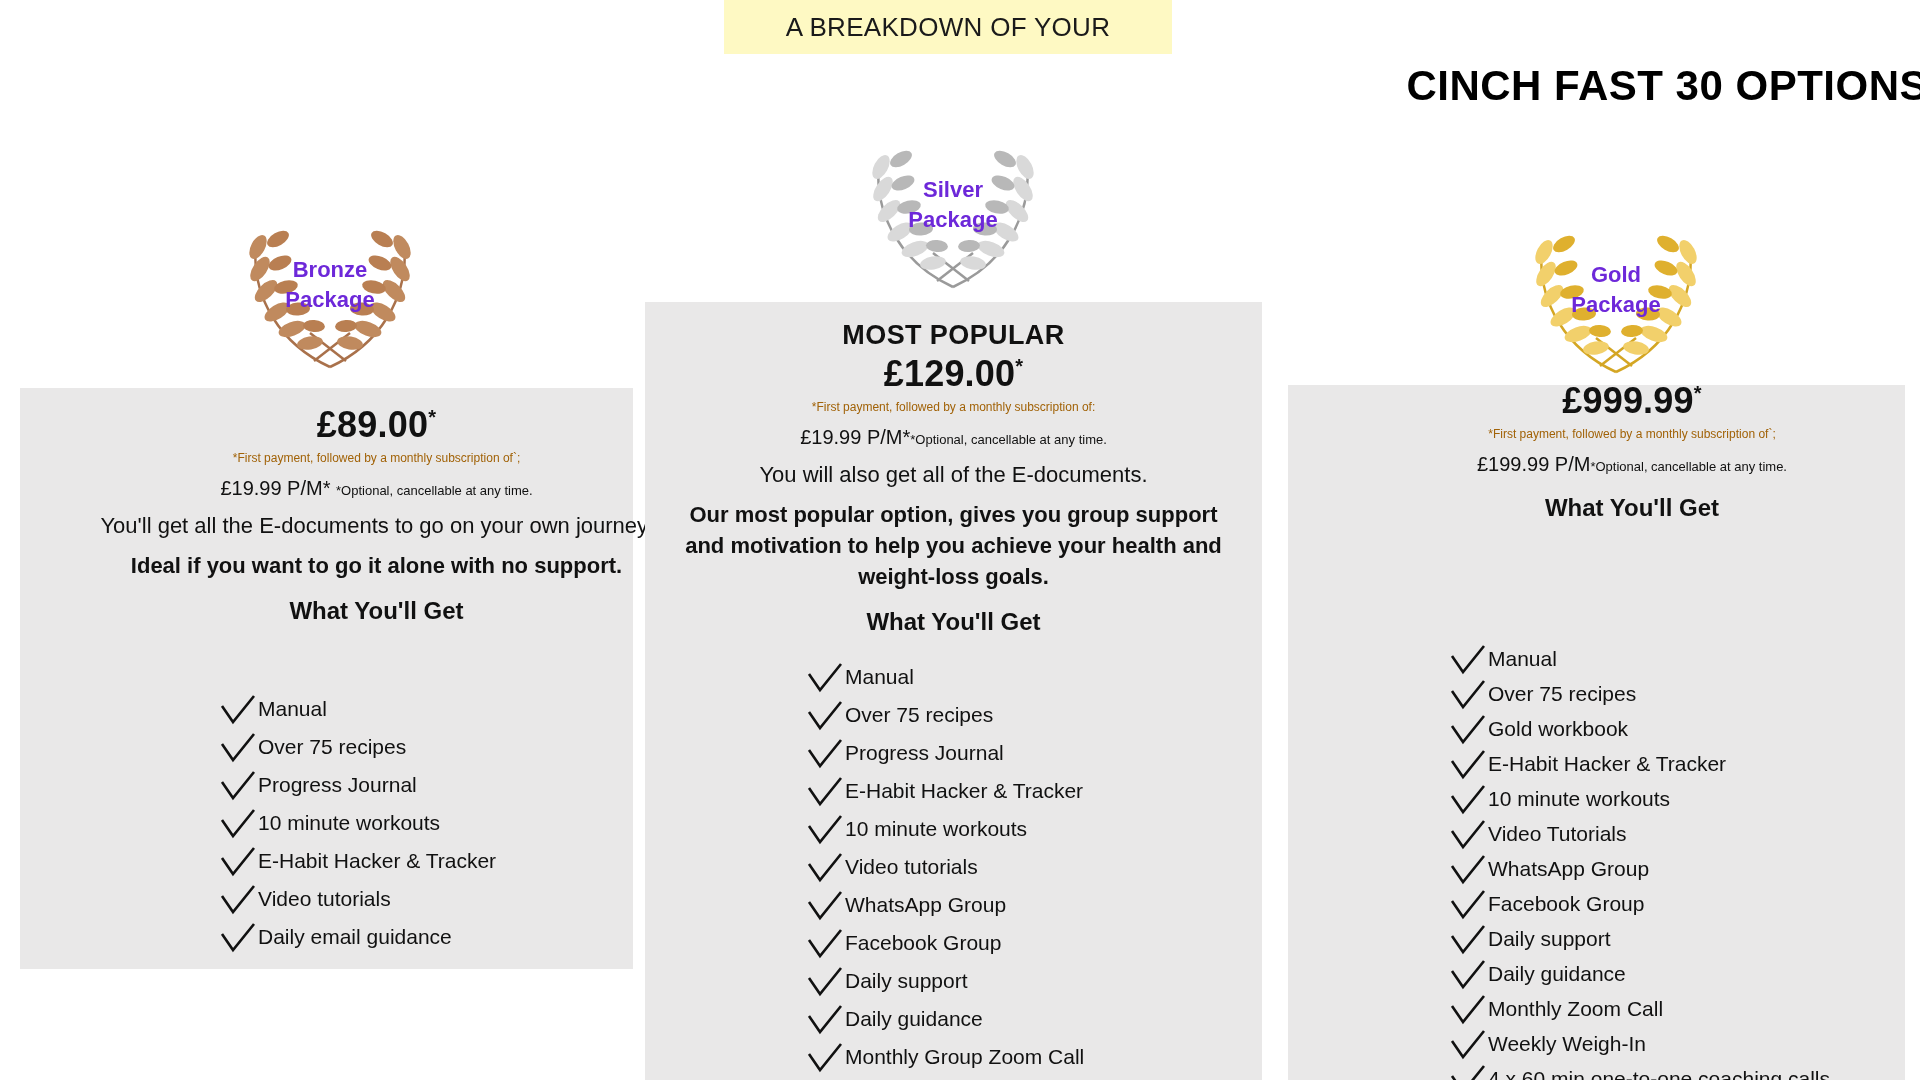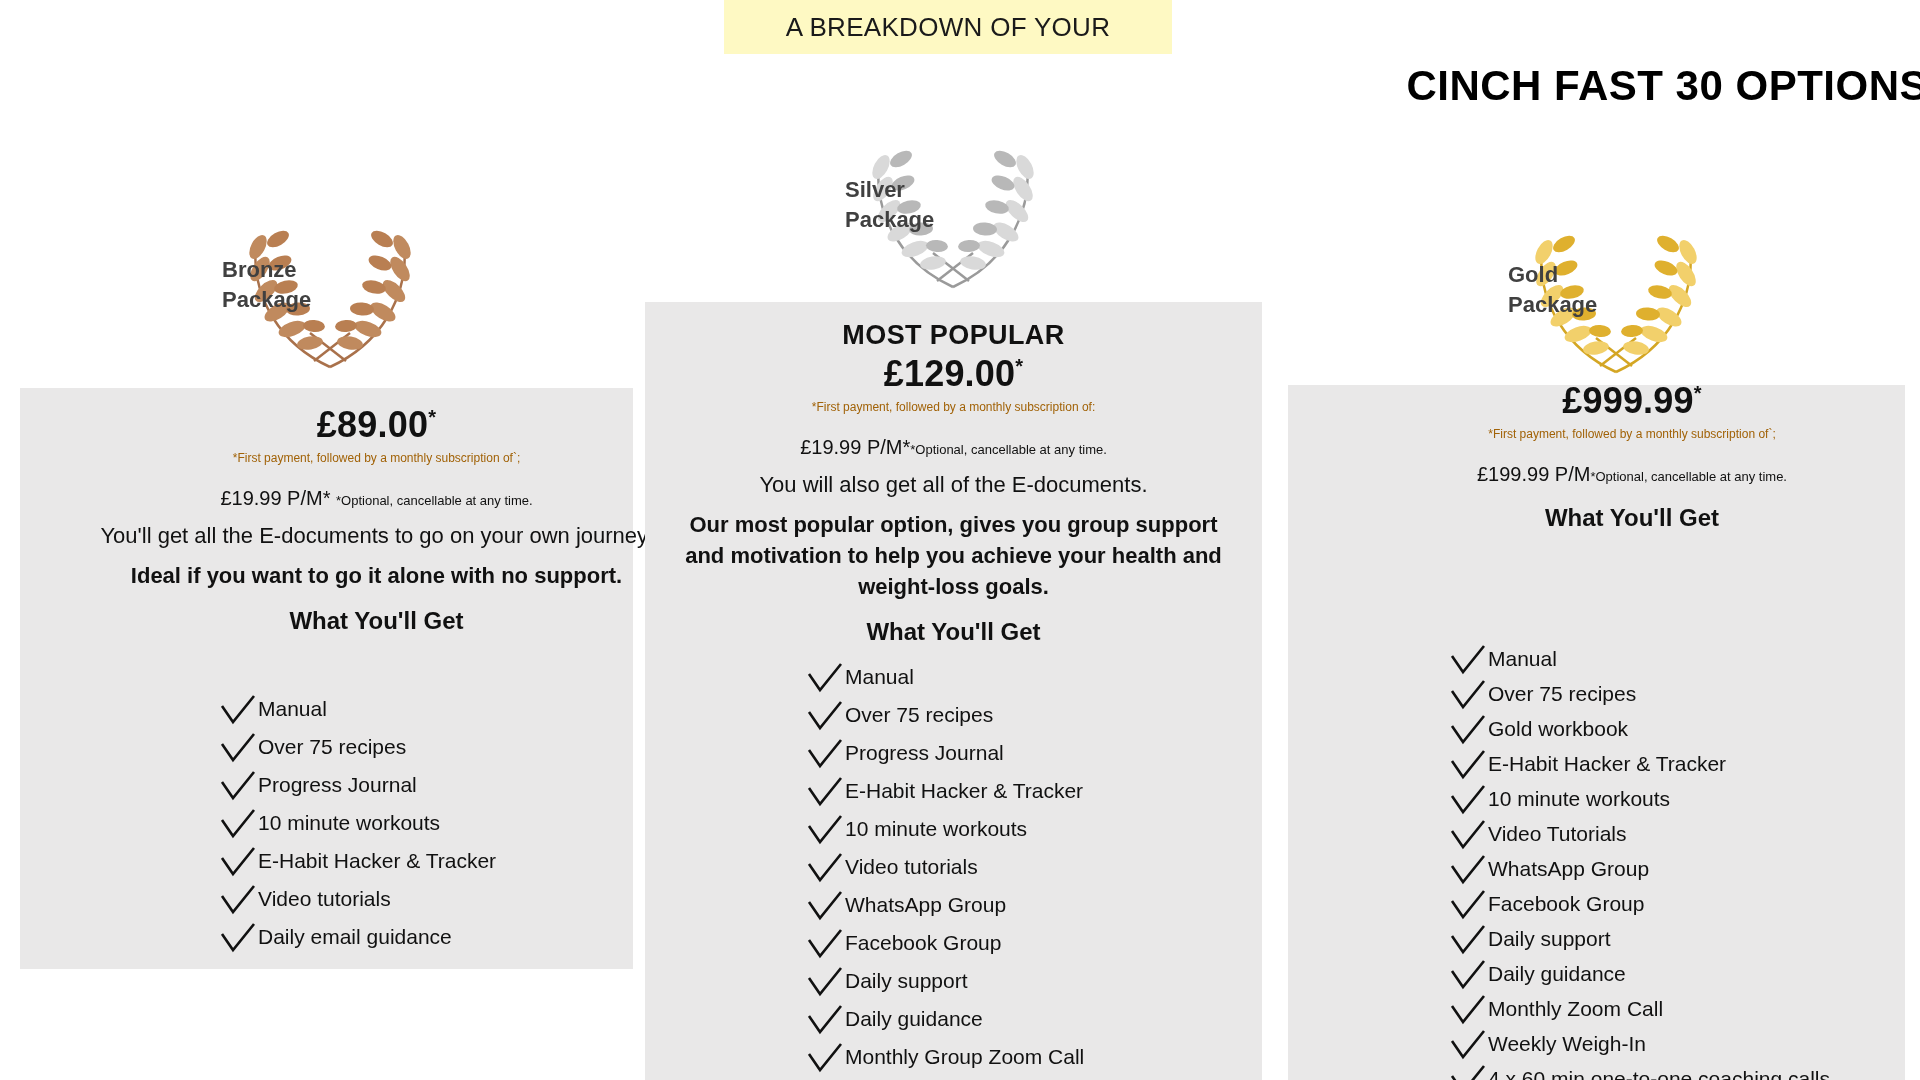--- a/index.html
+++ b/index.html
@@ -60,26 +60,26 @@
     height: 180px;
   }
   .wreath-label {
     position: absolute;
     left: 0;
     top: 0;
     width: 216px;
     height: 180px;
     display: flex;
     flex-direction: column;
-    align-items: flex-start;
+    align-items: center;
     justify-content: center;
     font-weight: bold;
     font-size: 22px;
     line-height: 1.35;
-    color: #404040;
+    color: #6d28d9;
     text-align: center;
     pointer-events: none;
   }
 
   .card-inner {
     position: absolute;
     left: 0;
     top: 0;
     width: 100%;
     text-align: center;
@@ -106,21 +106,21 @@
   }
   .fineprint {
     font-size: 12px;
     line-height: 1.45;
     margin: 4px 0 0 0;
     color: #a16207;
   }
   .subline {
     font-size: 20px;
     line-height: 1.35;
-    margin: 18px 0 0 0;
+    margin: 8px 0 0 0;
   }
   .subline .small {
     font-size: 13px;
   }
   .pitch {
     font-size: 22px;
     line-height: 1.42;
     margin: 8px 0 0 0;
   }
   .pitch.bold { font-weight: bold; }

